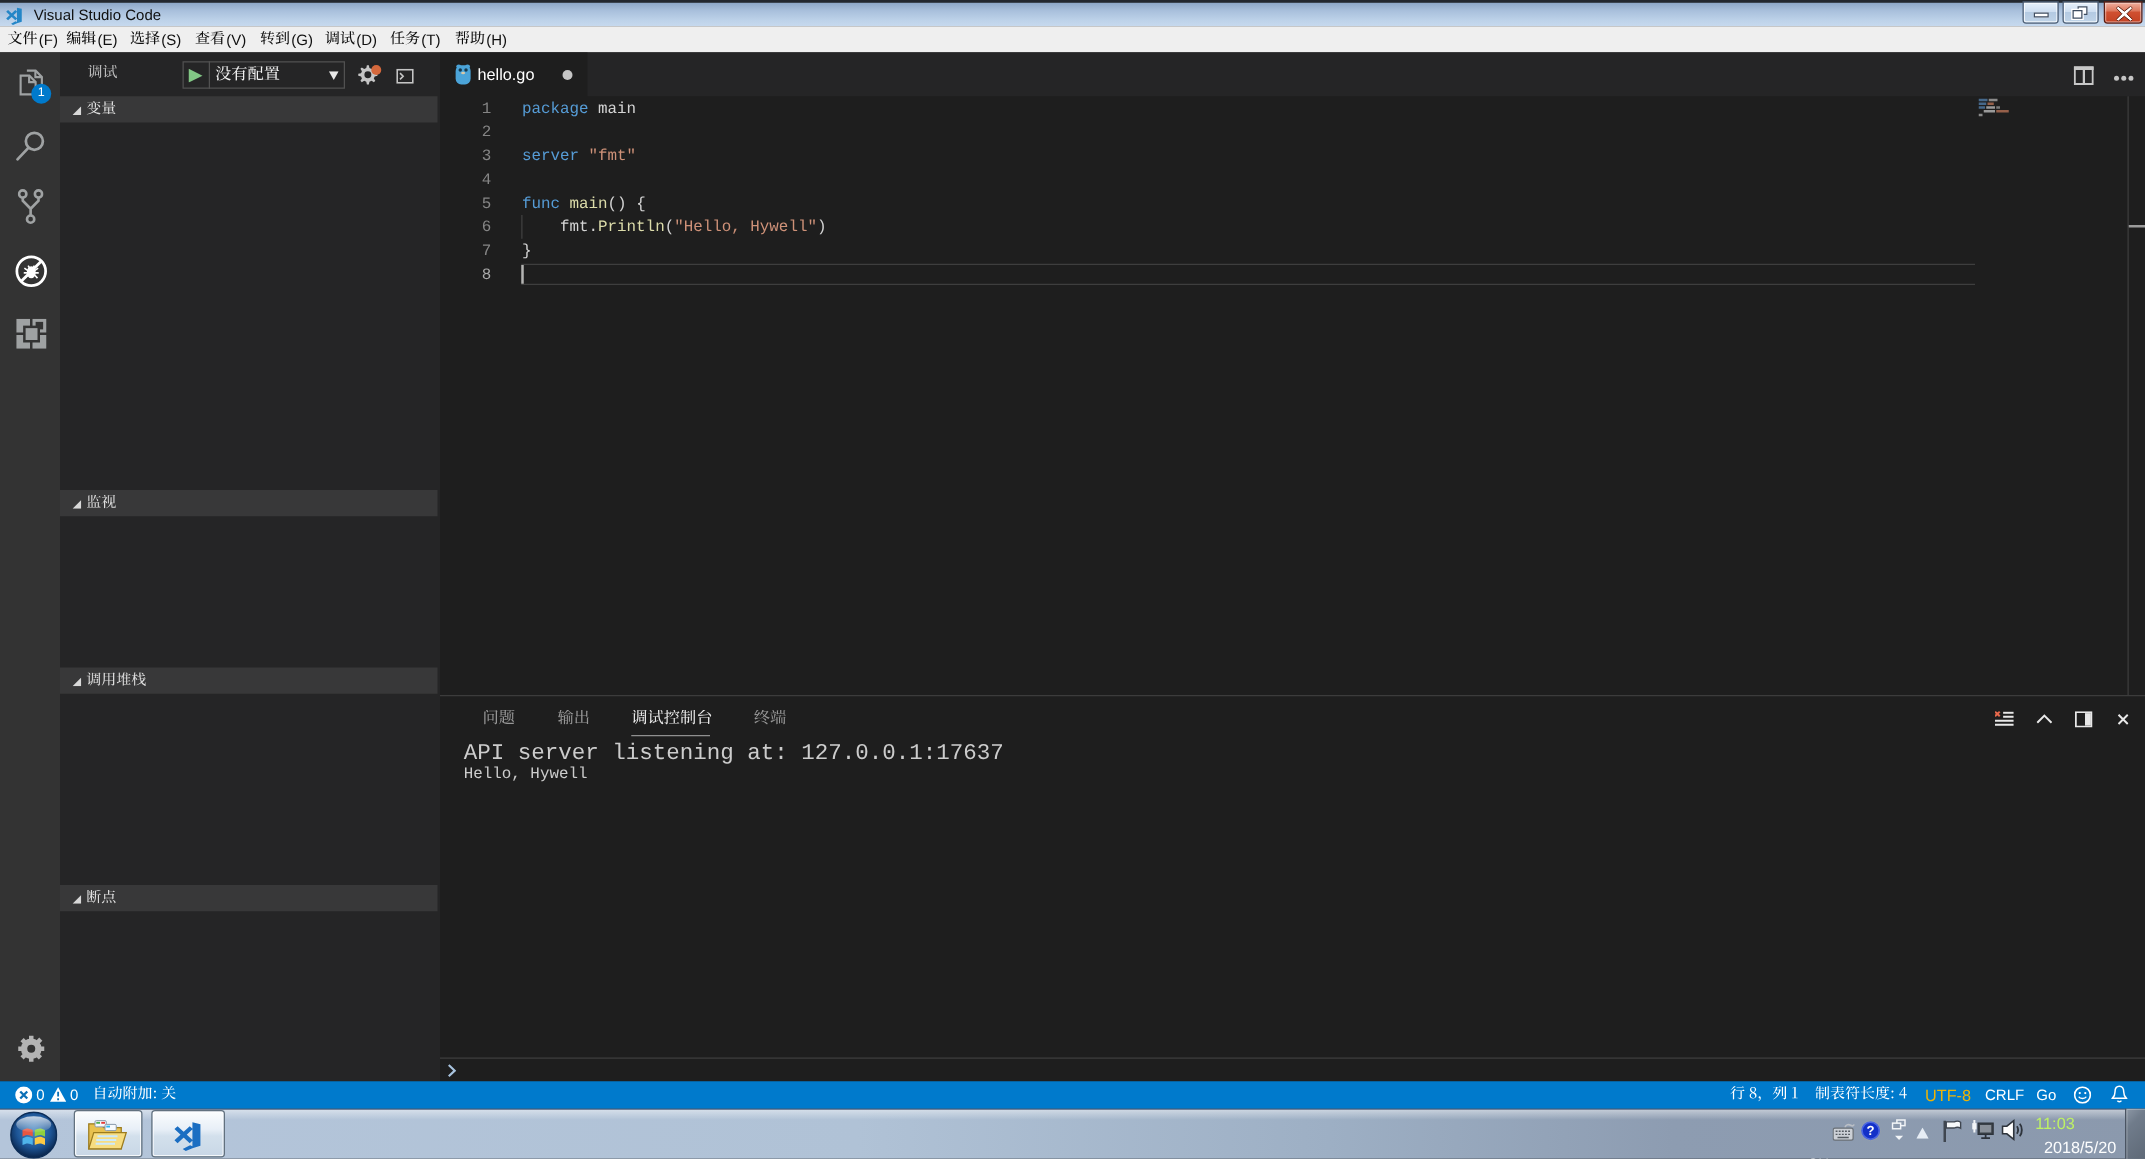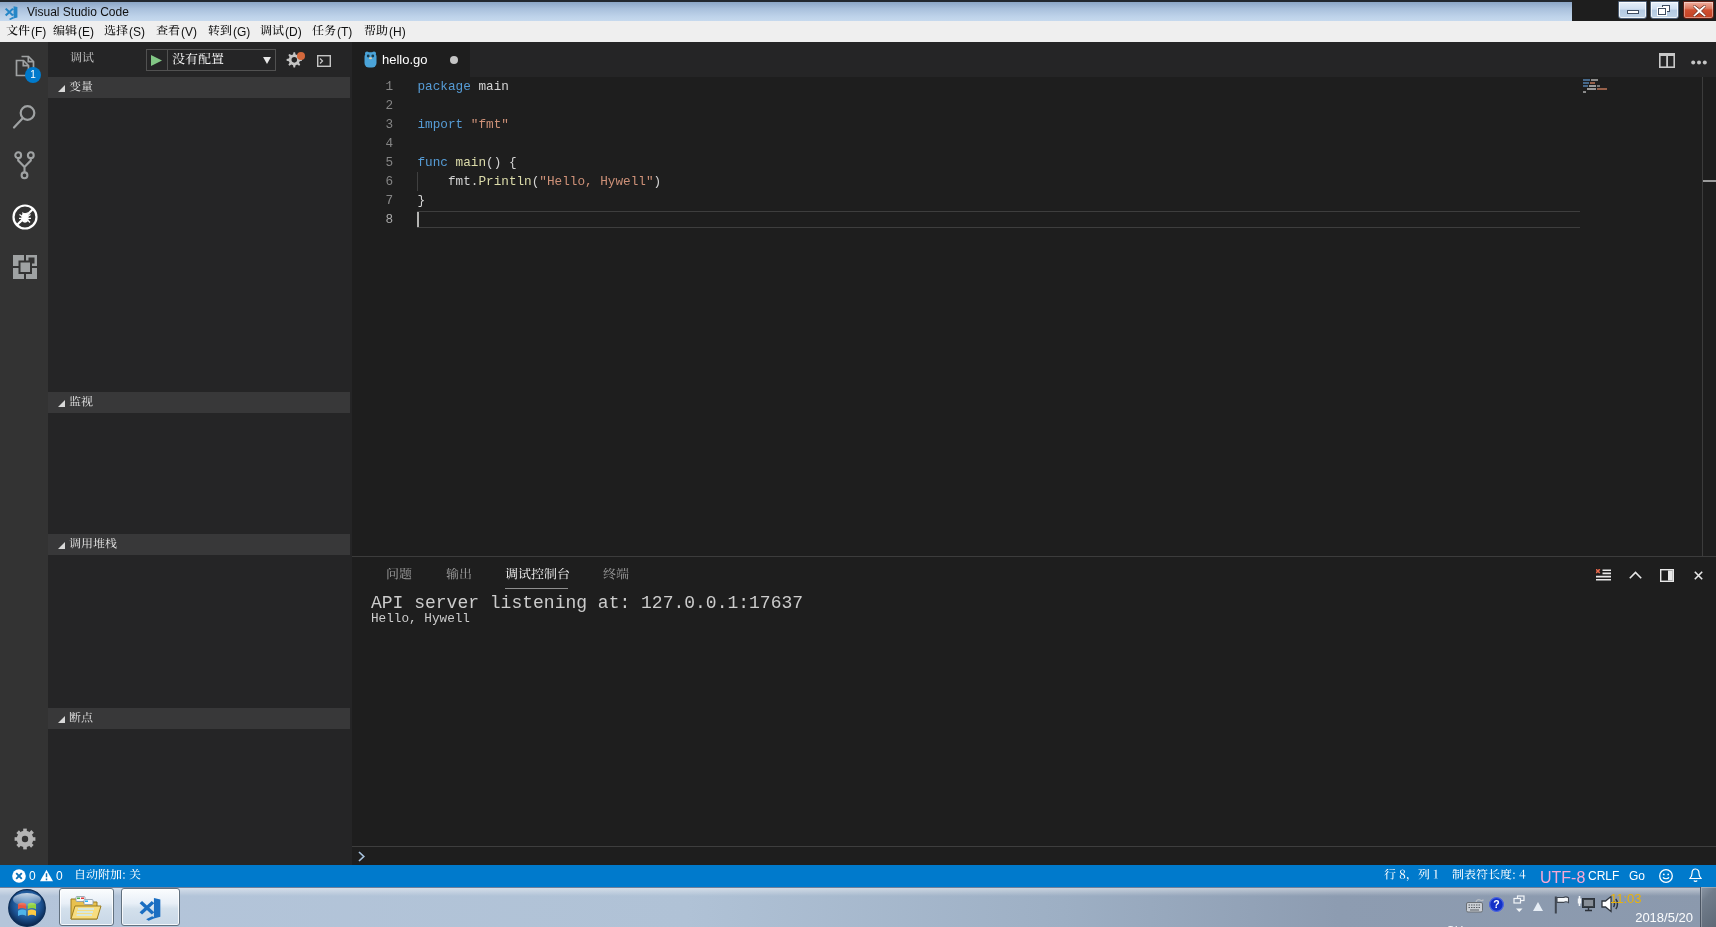--- a/index.html
+++ b/index.html
@@ -2,21 +2,21 @@
 <html><head><meta charset="utf-8">
 <style>
 *{margin:0;padding:0;box-sizing:border-box;}
 html,body{width:1716px;height:927px;overflow:hidden;background:#1e1e1e;
  font-family:"Liberation Sans",sans-serif;}
 .abs{position:absolute;}
 .mono{font-family:"Liberation Mono",monospace;}
 </style></head>
 <body>
 
-<div class="abs" style="left:0;top:0;width:1572px;height:21px;
+<div class="abs" style="left:0;top:0;width:1716px;height:21px;
 background:linear-gradient(180deg,#8ca6c6 0%,#a9c0dc 35%,#bdd2e9 75%,#c6d9ee 100%);
 border-top:2px solid #23282f;padding-left:36px;">
 <svg class="abs" style="left:4px;top:3px" width="15" height="15" viewBox="0 0 16 16">
  <path fill="#2486c7" d="M1 4.6 2.6 3.2 10.4 10.4 8.8 11.9 Z M8.8 3.2 10.4 4.6 2.6 11.9 1 10.4 Z M10.2 1.2 14.3 2.2 V13.2 L10.2 14.4 6.8 15.9 5.2 14.9 9 12.9 10.2 13.4 Z"></path>
 </svg>
 <span class="abs" style="left:27px;top:3px;font-size:12px;color:#101010;">Visual Studio Code</span>
 </div>
 
 <div class="abs" style="left:1618px;top:1px;width:29px;height:18px;border:1px solid #4e5f75;border-radius:0 0 3px 3px;background:linear-gradient(180deg,#e7f1fb 0%,#cfdff1 45%,#b4cae2 50%,#c0d4e8 100%);box-shadow:inset 0 0 0 1px rgba(255,255,255,.75);">
 <div class="abs" style="left:8px;top:8px;width:12px;height:4px;background:#fff;border:1px solid #3e4d61;"></div>
@@ -207,21 +207,21 @@
 <div class="abs" style="left:417px;top:212px;width:2px;height:15px;background:#b4b4b2;"></div>
 <div class="abs mono" style="left:352px;top:79px;width:41px;text-align:right;font-size:12.7px;color:#858585;">1</div>
 <div class="abs mono" style="left:352px;top:98px;width:41px;text-align:right;font-size:12.7px;color:#858585;">2</div>
 <div class="abs mono" style="left:352px;top:117px;width:41px;text-align:right;font-size:12.7px;color:#858585;">3</div>
 <div class="abs mono" style="left:352px;top:136px;width:41px;text-align:right;font-size:12.7px;color:#858585;">4</div>
 <div class="abs mono" style="left:352px;top:155px;width:41px;text-align:right;font-size:12.7px;color:#858585;">5</div>
 <div class="abs mono" style="left:352px;top:174px;width:41px;text-align:right;font-size:12.7px;color:#858585;">6</div>
 <div class="abs mono" style="left:352px;top:193px;width:41px;text-align:right;font-size:12.7px;color:#858585;">7</div>
 <div class="abs mono" style="left:352px;top:212px;width:41px;text-align:right;font-size:12.7px;color:#aaaaaa;">8</div>
 <div class="abs mono" style="left:417.5px;top:79px;font-size:12.7px;white-space:pre;color:#d4d4d4;"><span style="color:#569cd6">package</span> main</div>
-<div class="abs mono" style="left:417.5px;top:117px;font-size:12.7px;white-space:pre;color:#d4d4d4;"><span style="color:#569cd6">import</span> <span style="color:#ce9178">"fmt"</span></div>
+<div class="abs mono" style="left:417.5px;top:117px;font-size:12.7px;white-space:pre;color:#d4d4d4;"><span style="color:#569cd6">server</span> <span style="color:#ce9178">"fmt"</span></div>
 <div class="abs mono" style="left:417.5px;top:155px;font-size:12.7px;white-space:pre;color:#d4d4d4;"><span style="color:#569cd6">func</span> <span style="color:#dcdcaa">main</span>() {</div>
 <div class="abs mono" style="left:417.5px;top:174px;font-size:12.7px;white-space:pre;color:#d4d4d4;">    fmt.<span style="color:#dcdcaa">Println</span>(<span style="color:#ce9178">"Hello, Hywell"</span>)</div>
 <div class="abs mono" style="left:417.5px;top:193px;font-size:12.7px;white-space:pre;color:#d4d4d4;">}</div>
 <div class="abs" style="left:1583px;top:79px;width:7px;height:1.5px;background:#46688a;"></div>
 <div class="abs" style="left:1591px;top:79px;width:7px;height:1.5px;background:#8a8a8a;"></div>
 <div class="abs" style="left:1583px;top:82px;width:6px;height:1.5px;background:#46688a;"></div>
 <div class="abs" style="left:1590px;top:82px;width:5px;height:1.5px;background:#96604a;"></div>
 <div class="abs" style="left:1583px;top:85px;width:5px;height:1.5px;background:#46688a;"></div>
 <div class="abs" style="left:1589px;top:85px;width:7px;height:1.5px;background:#9a9a9a;"></div>
 <div class="abs" style="left:1597px;top:85px;width:3px;height:1.5px;background:#7a7a7a;"></div>
@@ -281,21 +281,21 @@
 
 <svg style="position:absolute;left:74px;top:869px;" width="67.0" height="13.2" viewBox="0 -9.6 67.0 13.2">
     <path fill="#ffffff" d="M2.3 -8.0V-8.5L3.4 -8.0H9.4V-7.7H3.3V0.6Q3.3 0.6 3.2 0.7Q3.1 0.8 2.9 0.9Q2.7 1.0 2.5 1.0H2.3ZM8.8 -8.0H8.7L9.2 -8.6L10.3 -7.8Q10.3 -7.7 10.1 -7.6Q10.0 -7.5 9.8 -7.5V0.6Q9.8 0.6 9.7 0.7Q9.5 0.8 9.3 0.9Q9.1 0.9 8.9 0.9H8.8ZM2.8 -5.5H9.3V-5.2H2.8ZM2.8 -2.9H9.3V-2.6H2.8ZM2.8 -0.3H9.3V0.1H2.8ZM5.4 -10.1 7.0 -9.8Q7.0 -9.7 6.9 -9.6Q6.8 -9.6 6.6 -9.5Q6.3 -9.2 5.9 -8.7Q5.6 -8.2 5.2 -7.8H4.9Q5.0 -8.1 5.1 -8.5Q5.2 -8.9 5.3 -9.3Q5.3 -9.8 5.4 -10.1Z M15.9 -5.2Q15.9 -5.1 15.7 -5.0Q15.6 -4.9 15.3 -5.0L15.6 -5.1Q15.4 -4.7 15.1 -4.2Q14.8 -3.7 14.5 -3.2Q14.1 -2.7 13.8 -2.2Q13.4 -1.8 13.1 -1.4L13.0 -1.6H13.6Q13.6 -1.1 13.4 -0.8Q13.3 -0.5 13.1 -0.4L12.5 -1.7Q12.5 -1.7 12.7 -1.8Q12.8 -1.8 12.9 -1.9Q13.1 -2.2 13.4 -2.7Q13.6 -3.1 13.8 -3.7Q14.1 -4.2 14.2 -4.7Q14.4 -5.3 14.5 -5.7ZM12.8 -1.6Q13.2 -1.7 13.9 -1.7Q14.6 -1.8 15.5 -1.9Q16.4 -2.1 17.3 -2.2L17.3 -2.0Q16.7 -1.8 15.6 -1.4Q14.5 -1.0 13.2 -0.6ZM22.0 -7.2 22.6 -7.8 23.6 -7.0Q23.5 -6.9 23.4 -6.8Q23.3 -6.8 23.1 -6.8Q23.1 -5.1 23.0 -3.9Q22.9 -2.6 22.8 -1.8Q22.7 -0.9 22.6 -0.4Q22.4 0.1 22.2 0.4Q22.0 0.7 21.6 0.8Q21.3 0.9 20.9 0.9Q20.9 0.7 20.8 0.5Q20.8 0.3 20.7 0.2Q20.6 0.1 20.3 0.0Q20.0 -0.1 19.7 -0.1L19.7 -0.3Q19.9 -0.3 20.2 -0.3Q20.5 -0.2 20.7 -0.2Q21.0 -0.2 21.1 -0.2Q21.2 -0.2 21.3 -0.3Q21.4 -0.3 21.5 -0.4Q21.7 -0.6 21.9 -1.4Q22.0 -2.2 22.1 -3.7Q22.1 -5.2 22.2 -7.2ZM20.8 -9.9Q20.7 -9.8 20.7 -9.7Q20.6 -9.6 20.3 -9.6Q20.3 -8.2 20.3 -7.0Q20.3 -5.7 20.1 -4.6Q19.9 -3.4 19.5 -2.4Q19.1 -1.4 18.3 -0.5Q17.6 0.3 16.3 1.0L16.2 0.9Q17.2 0.1 17.8 -0.8Q18.5 -1.7 18.8 -2.7Q19.1 -3.8 19.2 -4.9Q19.3 -6.1 19.4 -7.4Q19.4 -8.7 19.4 -10.1ZM22.8 -7.2V-6.9H17.5L17.4 -7.2ZM16.0 -4.2Q16.6 -3.7 17.0 -3.2Q17.3 -2.7 17.5 -2.3Q17.6 -1.9 17.6 -1.5Q17.6 -1.2 17.5 -1.0Q17.3 -0.8 17.1 -0.8Q16.9 -0.8 16.7 -1.0Q16.7 -1.5 16.6 -2.1Q16.4 -2.6 16.2 -3.1Q16.0 -3.7 15.8 -4.1ZM17.1 -6.8Q17.1 -6.8 17.2 -6.7Q17.3 -6.6 17.5 -6.5Q17.7 -6.3 17.9 -6.2Q18.1 -6.0 18.2 -5.8Q18.2 -5.7 17.9 -5.7H12.5L12.4 -6.0H16.5ZM16.5 -9.4Q16.5 -9.4 16.6 -9.3Q16.7 -9.2 16.9 -9.1Q17.0 -9.0 17.2 -8.8Q17.4 -8.6 17.6 -8.5Q17.5 -8.3 17.3 -8.3H13.1L13.0 -8.7H15.9Z M33.3 -9.9 34.6 -9.8Q34.6 -9.6 34.5 -9.6Q34.4 -9.5 34.2 -9.4V-0.4Q34.2 -0.0 34.1 0.3Q34.0 0.6 33.7 0.7Q33.4 0.9 32.8 1.0Q32.8 0.7 32.7 0.5Q32.7 0.3 32.6 0.2Q32.4 0.1 32.2 -0.0Q32.0 -0.1 31.6 -0.2V-0.4Q31.6 -0.4 31.7 -0.3Q31.9 -0.3 32.2 -0.3Q32.4 -0.3 32.7 -0.3Q32.9 -0.3 33.0 -0.3Q33.1 -0.3 33.2 -0.3Q33.3 -0.4 33.3 -0.5ZM28.9 -6.4 29.2 -6.7 30.2 -6.4Q30.1 -6.3 30.1 -6.2Q30.0 -6.2 29.8 -6.1V0.6Q29.8 0.7 29.7 0.7Q29.6 0.8 29.4 0.9Q29.3 1.0 29.1 1.0H28.9ZM30.3 -7.1H34.4L34.9 -7.8Q34.9 -7.8 35.0 -7.7Q35.2 -7.5 35.4 -7.3Q35.6 -7.1 35.8 -6.9Q35.7 -6.7 35.5 -6.7H30.4ZM30.7 -5.5Q31.3 -5.1 31.7 -4.8Q32.1 -4.4 32.2 -4.0Q32.4 -3.7 32.4 -3.4Q32.4 -3.1 32.3 -3.0Q32.2 -2.8 32.0 -2.8Q31.8 -2.8 31.6 -3.0Q31.5 -3.4 31.3 -3.8Q31.2 -4.3 31.0 -4.7Q30.7 -5.1 30.5 -5.4ZM27.1 -9.4H27.0L27.6 -10.0L28.6 -9.0Q28.6 -8.9 28.4 -8.8Q28.3 -8.8 28.1 -8.8Q27.9 -8.5 27.6 -7.9Q27.4 -7.4 27.1 -6.9Q26.8 -6.4 26.5 -6.0Q27.1 -5.6 27.4 -5.1Q27.8 -4.6 27.9 -4.2Q28.1 -3.7 28.1 -3.2Q28.1 -2.4 27.8 -1.9Q27.4 -1.5 26.5 -1.5Q26.5 -1.7 26.5 -1.9Q26.5 -2.1 26.4 -2.2Q26.3 -2.3 26.2 -2.3Q26.0 -2.4 25.9 -2.4V-2.6Q26.0 -2.6 26.3 -2.6Q26.5 -2.6 26.6 -2.6Q26.8 -2.6 26.9 -2.7Q27.0 -2.8 27.1 -2.9Q27.2 -3.1 27.2 -3.4Q27.2 -4.1 26.9 -4.7Q26.7 -5.4 26.2 -6.0Q26.3 -6.3 26.5 -6.8Q26.6 -7.2 26.7 -7.7Q26.8 -8.2 27.0 -8.6Q27.1 -9.1 27.1 -9.4ZM24.9 -9.4V-9.8L26.0 -9.4H25.8V0.7Q25.8 0.7 25.7 0.8Q25.6 0.9 25.5 0.9Q25.3 1.0 25.1 1.0H24.9ZM25.4 -9.4H27.8V-9.1H25.4ZM29.8 -10.1 31.2 -9.6Q31.2 -9.5 31.1 -9.4Q31.0 -9.4 30.8 -9.4Q30.5 -8.7 30.1 -7.9Q29.7 -7.1 29.1 -6.3Q28.5 -5.5 27.8 -4.8L27.7 -5.0Q28.2 -5.7 28.6 -6.6Q29.0 -7.5 29.3 -8.4Q29.6 -9.3 29.8 -10.1Z M43.4 -0.9H46.4V-0.5H43.4ZM45.9 -8.1H45.8L46.3 -8.6L47.5 -7.8Q47.4 -7.7 47.3 -7.6Q47.1 -7.5 46.9 -7.5V0.2Q46.9 0.2 46.8 0.3Q46.7 0.4 46.5 0.5Q46.3 0.5 46.1 0.5H45.9ZM36.6 -7.5H41.4V-7.1H36.7ZM38.5 -10.0 39.9 -9.9Q39.9 -9.8 39.8 -9.7Q39.7 -9.6 39.5 -9.6Q39.4 -8.5 39.4 -7.4Q39.4 -6.3 39.2 -5.2Q39.1 -4.1 38.8 -3.0Q38.5 -1.9 37.9 -0.9Q37.4 0.1 36.5 1.0L36.3 0.8Q37.1 -0.4 37.6 -1.7Q38.0 -3.1 38.2 -4.5Q38.4 -5.9 38.4 -7.3Q38.5 -8.7 38.5 -10.0ZM41.0 -7.5H40.8L41.4 -8.1L42.4 -7.2Q42.3 -7.0 41.9 -7.0Q41.9 -5.4 41.8 -4.1Q41.7 -2.9 41.6 -2.0Q41.5 -1.1 41.4 -0.6Q41.2 -0.0 41.0 0.2Q40.7 0.5 40.4 0.6Q40.0 0.8 39.6 0.8Q39.6 0.5 39.6 0.3Q39.5 0.2 39.4 0.1Q39.3 -0.1 39.0 -0.2Q38.7 -0.3 38.3 -0.3L38.3 -0.5Q38.6 -0.5 38.9 -0.5Q39.2 -0.4 39.4 -0.4Q39.7 -0.4 39.8 -0.4Q40.0 -0.4 40.1 -0.4Q40.2 -0.5 40.3 -0.6Q40.5 -0.8 40.6 -1.6Q40.8 -2.5 40.8 -4.0Q40.9 -5.5 41.0 -7.5ZM43.0 -8.1V-8.5L44.0 -8.1H46.5V-7.7H44.0V0.3Q44.0 0.4 43.8 0.5Q43.7 0.6 43.6 0.6Q43.4 0.7 43.2 0.7H43.0Z M50.0 0.2Q49.6 0.2 49.4 -0.1Q49.2 -0.3 49.2 -0.6Q49.2 -1.0 49.4 -1.2Q49.6 -1.4 50.0 -1.4Q50.3 -1.4 50.5 -1.2Q50.8 -1.0 50.8 -0.6Q50.8 -0.3 50.5 -0.1Q50.3 0.2 50.0 0.2ZM50.0 -4.5Q49.6 -4.5 49.4 -4.8Q49.2 -5.0 49.2 -5.3Q49.2 -5.7 49.4 -5.9Q49.6 -6.2 50.0 -6.2Q50.3 -6.2 50.5 -5.9Q50.8 -5.7 50.8 -5.3Q50.8 -5.0 50.5 -4.8Q50.3 -4.5 50.0 -4.5Z M64.5 -9.6Q64.4 -9.5 64.3 -9.5Q64.2 -9.4 64.0 -9.4Q63.7 -9.1 63.4 -8.7Q63.0 -8.2 62.6 -7.8Q62.2 -7.4 61.8 -7.1H61.6Q61.9 -7.5 62.1 -8.0Q62.4 -8.6 62.6 -9.1Q62.8 -9.6 63.0 -10.1ZM61.4 -4.2Q61.8 -3.1 62.6 -2.3Q63.3 -1.5 64.3 -0.9Q65.4 -0.4 66.6 -0.1L66.6 -0.0Q66.3 0.1 66.0 0.3Q65.8 0.6 65.7 0.9Q64.5 0.5 63.6 -0.2Q62.8 -0.8 62.2 -1.8Q61.6 -2.8 61.2 -4.1ZM61.4 -5.2Q61.4 -4.5 61.3 -3.8Q61.1 -3.1 60.8 -2.4Q60.4 -1.8 59.8 -1.1Q59.1 -0.5 58.1 0.0Q57.0 0.5 55.4 1.0L55.4 0.8Q57.0 0.1 57.9 -0.5Q58.9 -1.2 59.4 -2.0Q60.0 -2.7 60.2 -3.5Q60.4 -4.3 60.4 -5.2V-7.2H61.4ZM64.5 -8.1Q64.5 -8.1 64.6 -8.0Q64.8 -7.9 64.9 -7.7Q65.1 -7.6 65.3 -7.4Q65.6 -7.3 65.7 -7.1Q65.7 -6.9 65.4 -6.9H56.4L56.3 -7.3H63.9ZM65.2 -5.1Q65.2 -5.1 65.3 -5.0Q65.5 -4.9 65.7 -4.7Q65.8 -4.6 66.1 -4.4Q66.3 -4.2 66.5 -4.1Q66.4 -3.9 66.1 -3.9H55.7L55.6 -4.2H64.5ZM57.9 -10.0Q58.7 -9.8 59.2 -9.5Q59.6 -9.2 59.9 -8.8Q60.1 -8.5 60.1 -8.2Q60.2 -7.9 60.1 -7.7Q59.9 -7.6 59.7 -7.5Q59.5 -7.5 59.2 -7.7Q59.2 -8.0 58.9 -8.5Q58.7 -8.9 58.4 -9.3Q58.0 -9.7 57.8 -9.9Z"></path>
   </svg>
 <svg style="position:absolute;left:1384px;top:869px;" width="54.6" height="13.2" viewBox="0 -9.6 54.6 13.2">
     <path fill="#ffffff" d="M3.5 -7.6 4.8 -6.9Q4.7 -6.8 4.6 -6.7Q4.5 -6.7 4.3 -6.7Q3.9 -6.2 3.3 -5.5Q2.7 -4.9 2.0 -4.3Q1.2 -3.6 0.4 -3.1L0.3 -3.3Q0.8 -3.7 1.3 -4.3Q1.7 -4.8 2.1 -5.4Q2.6 -6.0 2.9 -6.6Q3.2 -7.1 3.5 -7.6ZM3.4 -10.1 4.6 -9.3Q4.6 -9.3 4.5 -9.2Q4.4 -9.2 4.1 -9.2Q3.8 -8.8 3.2 -8.3Q2.7 -7.8 2.0 -7.4Q1.4 -6.9 0.7 -6.6L0.6 -6.7Q1.1 -7.2 1.6 -7.8Q2.2 -8.4 2.6 -9.0Q3.1 -9.6 3.4 -10.1ZM2.3 -5.1 2.8 -5.7 3.7 -5.3Q3.6 -5.2 3.3 -5.1V0.7Q3.3 0.7 3.2 0.8Q3.1 0.9 2.9 0.9Q2.7 1.0 2.5 1.0H2.3ZM5.2 -9.0H9.4L10.0 -9.7Q10.0 -9.7 10.1 -9.6Q10.3 -9.6 10.4 -9.4Q10.6 -9.3 10.8 -9.1Q11.0 -8.9 11.1 -8.8Q11.1 -8.6 10.8 -8.6H5.3ZM4.5 -6.2H9.9L10.5 -7.0Q10.5 -7.0 10.6 -6.9Q10.7 -6.8 10.9 -6.7Q11.1 -6.5 11.3 -6.4Q11.5 -6.2 11.6 -6.0Q11.6 -5.8 11.3 -5.8H4.6ZM8.4 -6.1H9.4V-0.5Q9.4 -0.1 9.3 0.2Q9.2 0.5 8.8 0.7Q8.5 0.9 7.8 0.9Q7.8 0.7 7.7 0.5Q7.6 0.3 7.4 0.2Q7.2 0.1 6.9 -0.0Q6.6 -0.1 6.0 -0.2V-0.3Q6.0 -0.3 6.2 -0.3Q6.4 -0.3 6.7 -0.3Q6.9 -0.3 7.2 -0.3Q7.5 -0.3 7.8 -0.2Q8.0 -0.2 8.1 -0.2Q8.3 -0.2 8.4 -0.3Q8.4 -0.3 8.4 -0.5Z M18.4 0.2Q17.1 0.2 16.4 -0.4Q15.7 -1.0 15.7 -1.9Q15.7 -2.7 16.3 -3.3Q16.9 -3.9 17.9 -4.3V-4.4L18.2 -4.2Q17.4 -3.8 17.1 -3.3Q16.7 -2.7 16.7 -2.0Q16.7 -1.2 17.2 -0.7Q17.7 -0.2 18.5 -0.2Q19.3 -0.2 19.7 -0.6Q20.1 -1.1 20.1 -1.8Q20.1 -2.3 19.9 -2.6Q19.7 -3.0 19.3 -3.4Q18.8 -3.8 18.0 -4.1Q16.9 -4.6 16.5 -5.3Q16.0 -5.9 16.0 -6.8Q16.0 -7.4 16.3 -7.9Q16.7 -8.4 17.2 -8.7Q17.8 -9.0 18.5 -9.0Q19.3 -9.0 19.8 -8.7Q20.3 -8.4 20.6 -8.0Q20.9 -7.5 20.9 -6.9Q20.9 -6.3 20.4 -5.7Q20.0 -5.1 18.9 -4.6V-4.6L18.6 -4.7Q19.3 -5.2 19.6 -5.7Q19.9 -6.3 19.9 -7.0Q19.9 -7.6 19.5 -8.1Q19.2 -8.6 18.5 -8.6Q18.1 -8.6 17.8 -8.4Q17.4 -8.2 17.2 -7.9Q17.0 -7.5 17.0 -7.1Q17.0 -6.7 17.2 -6.3Q17.3 -5.9 17.7 -5.5Q18.1 -5.2 18.9 -4.9Q20.1 -4.3 20.7 -3.7Q21.2 -3.0 21.2 -2.2Q21.2 -1.5 20.9 -0.9Q20.5 -0.4 19.9 -0.1Q19.3 0.2 18.4 0.2Z M24.0 0.3Q23.9 0.7 23.7 1.2Q23.4 1.7 22.7 2.1L22.9 2.4Q23.6 2.1 23.9 1.6Q24.3 1.2 24.5 0.6Q24.6 0.1 24.6 -0.4Q24.6 -0.9 24.4 -1.2Q24.1 -1.5 23.7 -1.5Q23.3 -1.5 23.1 -1.3Q22.9 -1.0 22.9 -0.7Q22.9 -0.4 23.0 -0.2Q23.2 0.0 23.5 0.1Q23.7 0.2 24.0 0.3Z M34.4 -9.0H39.3L39.9 -9.9Q39.9 -9.9 40.1 -9.8Q40.2 -9.7 40.4 -9.5Q40.5 -9.4 40.7 -9.2Q40.9 -9.0 41.1 -8.9Q41.1 -8.7 40.8 -8.7H34.5ZM36.8 -6.7H39.7V-6.4H36.6ZM36.9 -9.0H38.1Q37.8 -7.9 37.3 -6.8Q36.8 -5.7 36.0 -4.7Q35.3 -3.7 34.4 -3.0L34.2 -3.1Q34.9 -3.9 35.4 -4.9Q36.0 -5.9 36.3 -7.0Q36.7 -8.0 36.9 -9.0ZM36.0 -5.2Q36.8 -5.0 37.2 -4.7Q37.6 -4.5 37.8 -4.2Q38.0 -3.9 38.0 -3.7Q38.1 -3.4 37.9 -3.3Q37.8 -3.1 37.6 -3.1Q37.4 -3.1 37.2 -3.2Q37.1 -3.5 36.9 -3.9Q36.7 -4.2 36.5 -4.5Q36.2 -4.9 35.9 -5.1ZM41.5 -9.1 42.7 -8.9Q42.7 -8.8 42.6 -8.8Q42.6 -8.7 42.4 -8.6V-1.9Q42.4 -1.9 42.3 -1.8Q42.1 -1.7 42.0 -1.7Q41.8 -1.6 41.6 -1.6H41.5ZM43.8 -9.8 45.2 -9.7Q45.2 -9.6 45.1 -9.5Q45.0 -9.4 44.8 -9.4V-0.3Q44.8 0.0 44.7 0.3Q44.6 0.6 44.3 0.7Q44.0 0.9 43.3 1.0Q43.3 0.7 43.2 0.6Q43.2 0.4 43.0 0.3Q42.9 0.2 42.6 0.1Q42.4 -0.0 41.9 -0.1V-0.3Q41.9 -0.3 42.1 -0.2Q42.3 -0.2 42.6 -0.2Q42.9 -0.2 43.2 -0.2Q43.5 -0.2 43.6 -0.2Q43.7 -0.2 43.8 -0.2Q43.8 -0.3 43.8 -0.4ZM39.5 -6.7H39.3L39.9 -7.3L40.9 -6.4Q40.8 -6.3 40.7 -6.3Q40.6 -6.2 40.4 -6.2Q40.1 -5.1 39.7 -4.0Q39.2 -2.9 38.5 -2.0Q37.8 -1.1 36.9 -0.3Q35.9 0.5 34.6 1.0L34.5 0.8Q35.9 0.0 36.9 -1.1Q37.9 -2.3 38.5 -3.7Q39.2 -5.2 39.5 -6.7Z M49.8 0.0V-0.3L51.5 -0.5H52.5L54.1 -0.3V0.0ZM51.4 0.0Q51.4 -1.4 51.4 -2.8V-8.1L49.7 -7.9V-8.2L52.4 -8.9L52.6 -8.8L52.6 -6.9V-2.8Q52.6 -2.1 52.6 -1.4Q52.6 -0.7 52.6 0.0Z"></path>
   </svg>
 <svg style="position:absolute;left:1452px;top:869px;" width="73.8" height="13.2" viewBox="0 -9.6 73.8 13.2">
     <path fill="#ffffff" d="M3.4 -10.0 4.7 -9.9Q4.7 -9.8 4.6 -9.7Q4.5 -9.6 4.3 -9.6V0.6Q4.3 0.7 4.2 0.8Q4.1 0.8 3.9 0.9Q3.8 1.0 3.6 1.0H3.4ZM0.4 -6.1H5.9L6.4 -6.8Q6.4 -6.8 6.6 -6.7Q6.8 -6.5 7.1 -6.3Q7.3 -6.1 7.5 -5.9Q7.5 -5.7 7.2 -5.7H0.5ZM1.7 -9.7 3.0 -9.3Q3.0 -9.2 2.9 -9.1Q2.8 -9.1 2.6 -9.1Q2.2 -8.3 1.8 -7.6Q1.3 -6.9 0.8 -6.4L0.6 -6.5Q0.8 -6.9 1.0 -7.4Q1.2 -7.9 1.4 -8.5Q1.6 -9.1 1.7 -9.7ZM1.5 -8.0H5.5L6.1 -8.8Q6.1 -8.8 6.3 -8.6Q6.5 -8.5 6.7 -8.3Q7.0 -8.1 7.2 -7.9Q7.1 -7.7 6.8 -7.7H1.5ZM5.8 -4.3H5.7L6.1 -4.8L7.2 -4.0Q7.2 -4.0 7.0 -3.9Q6.9 -3.8 6.7 -3.8V-1.1Q6.7 -0.8 6.6 -0.5Q6.6 -0.3 6.3 -0.1Q6.1 0.0 5.6 0.1Q5.6 -0.1 5.6 -0.3Q5.5 -0.5 5.5 -0.6Q5.4 -0.7 5.2 -0.8Q5.1 -0.8 4.9 -0.9V-1.1Q4.9 -1.1 5.0 -1.0Q5.2 -1.0 5.4 -1.0Q5.5 -1.0 5.6 -1.0Q5.8 -1.0 5.8 -1.2ZM1.0 -4.3V-4.7L2.0 -4.3H6.3V-4.0H1.9V-0.1Q1.9 -0.1 1.8 -0.0Q1.7 0.0 1.5 0.1Q1.4 0.1 1.2 0.1H1.0ZM7.9 -9.1 9.2 -9.0Q9.2 -8.8 9.1 -8.8Q9.0 -8.7 8.8 -8.6V-1.8Q8.8 -1.8 8.7 -1.7Q8.6 -1.6 8.4 -1.6Q8.3 -1.5 8.1 -1.5H7.9ZM10.1 -9.9 11.4 -9.7Q11.4 -9.6 11.3 -9.5Q11.2 -9.4 11.0 -9.4V-0.3Q11.0 0.1 10.9 0.3Q10.8 0.6 10.5 0.8Q10.3 0.9 9.7 1.0Q9.6 0.8 9.6 0.6Q9.5 0.4 9.4 0.3Q9.3 0.2 9.1 0.1Q8.8 0.0 8.4 -0.0V-0.2Q8.4 -0.2 8.6 -0.2Q8.8 -0.2 9.0 -0.2Q9.3 -0.2 9.5 -0.1Q9.7 -0.1 9.8 -0.1Q10.0 -0.1 10.0 -0.2Q10.1 -0.2 10.1 -0.4Z M16.5 -3.7V-2.7H15.5V-3.2ZM15.4 0.0Q15.7 -0.1 16.3 -0.3Q16.9 -0.4 17.7 -0.7Q18.5 -0.9 19.3 -1.2L19.4 -1.0Q18.8 -0.7 17.9 -0.2Q16.9 0.4 15.7 1.0ZM16.3 -3.0 16.5 -2.8V-0.0L15.6 0.3L15.9 -0.0Q16.0 0.2 16.0 0.5Q16.0 0.7 15.9 0.9Q15.8 1.0 15.7 1.1L15.0 0.1Q15.3 -0.1 15.4 -0.2Q15.5 -0.3 15.5 -0.5V-3.0ZM18.5 -5.2Q18.9 -3.8 19.6 -2.8Q20.4 -1.9 21.4 -1.3Q22.5 -0.8 23.6 -0.5L23.6 -0.3Q23.3 -0.2 23.0 0.1Q22.8 0.3 22.8 0.7Q21.1 0.0 19.9 -1.4Q18.8 -2.8 18.3 -5.0ZM23.2 -3.8Q23.1 -3.7 23.0 -3.7Q22.9 -3.6 22.7 -3.7Q22.4 -3.5 21.9 -3.2Q21.4 -2.9 20.9 -2.6Q20.4 -2.4 19.9 -2.2L19.7 -2.3Q20.1 -2.6 20.5 -3.0Q21.0 -3.4 21.3 -3.9Q21.7 -4.3 21.9 -4.6ZM18.3 -5.0Q17.7 -4.2 16.8 -3.5Q15.9 -2.8 14.8 -2.3Q13.7 -1.8 12.5 -1.4L12.4 -1.6Q13.4 -2.0 14.2 -2.6Q15.1 -3.2 15.8 -3.8Q16.5 -4.5 17.0 -5.2H18.3ZM21.4 -7.8Q21.4 -7.8 21.5 -7.7Q21.6 -7.6 21.8 -7.4Q22.0 -7.3 22.1 -7.2Q22.3 -7.0 22.5 -6.8Q22.4 -6.7 22.1 -6.7H13.9L13.8 -7.0H20.8ZM22.3 -6.1Q22.3 -6.1 22.4 -6.0Q22.5 -5.9 22.7 -5.7Q22.9 -5.6 23.1 -5.4Q23.3 -5.3 23.4 -5.1Q23.4 -4.9 23.1 -4.9H12.7L12.6 -5.3H21.7ZM21.9 -9.5Q21.9 -9.5 22.0 -9.4Q22.1 -9.3 22.3 -9.1Q22.5 -9.0 22.7 -8.8Q22.9 -8.7 23.0 -8.5Q23.0 -8.3 22.7 -8.3H13.4L13.3 -8.7H21.3ZM18.9 -10.0Q18.9 -9.9 18.8 -9.8Q18.7 -9.7 18.5 -9.7V-5.0H17.5V-10.1Z M26.3 -4.2 26.7 -4.8 27.6 -4.4Q27.6 -4.4 27.5 -4.3Q27.4 -4.2 27.2 -4.2V0.7Q27.2 0.7 27.1 0.8Q27.0 0.9 26.8 0.9Q26.6 1.0 26.5 1.0H26.3ZM27.1 -6.8 28.4 -6.2Q28.4 -6.1 28.3 -6.1Q28.1 -6.0 27.9 -6.1Q27.3 -4.8 26.4 -3.9Q25.5 -2.9 24.5 -2.3L24.4 -2.4Q24.9 -2.9 25.4 -3.6Q25.9 -4.3 26.3 -5.1Q26.8 -5.9 27.1 -6.8ZM29.1 -3.8Q29.8 -3.6 30.2 -3.3Q30.6 -2.9 30.8 -2.6Q31.0 -2.3 31.0 -2.0Q31.0 -1.7 30.9 -1.6Q30.7 -1.4 30.5 -1.4Q30.3 -1.3 30.1 -1.5Q30.1 -1.9 29.9 -2.3Q29.7 -2.7 29.5 -3.1Q29.2 -3.5 29.0 -3.8ZM28.1 -4.9H34.0L34.6 -5.6Q34.6 -5.6 34.8 -5.5Q35.0 -5.3 35.2 -5.1Q35.4 -4.9 35.6 -4.7Q35.6 -4.5 35.3 -4.5H28.1ZM32.5 -6.5 33.9 -6.4Q33.8 -6.3 33.7 -6.2Q33.6 -6.1 33.4 -6.1V-0.3Q33.4 0.0 33.3 0.3Q33.2 0.6 32.9 0.7Q32.6 0.9 31.9 1.0Q31.9 0.7 31.8 0.6Q31.8 0.4 31.6 0.3Q31.5 0.2 31.2 0.1Q30.9 -0.0 30.5 -0.1V-0.3Q30.5 -0.3 30.7 -0.3Q30.9 -0.2 31.2 -0.2Q31.5 -0.2 31.8 -0.2Q32.1 -0.2 32.2 -0.2Q32.4 -0.2 32.4 -0.2Q32.5 -0.3 32.5 -0.4ZM26.2 -10.1 27.6 -9.6Q27.5 -9.5 27.4 -9.5Q27.3 -9.4 27.1 -9.4Q26.6 -8.4 26.0 -7.6Q25.3 -6.7 24.5 -6.2L24.4 -6.3Q24.9 -7.0 25.4 -8.0Q25.9 -9.0 26.2 -10.1ZM27.0 -8.4Q27.5 -8.3 27.9 -8.0Q28.2 -7.8 28.3 -7.5Q28.4 -7.3 28.4 -7.1Q28.4 -6.9 28.2 -6.7Q28.1 -6.6 27.9 -6.6Q27.7 -6.6 27.5 -6.8Q27.5 -7.2 27.3 -7.6Q27.1 -8.1 26.9 -8.4ZM30.9 -10.1 32.2 -9.6Q32.2 -9.5 32.1 -9.5Q32.0 -9.4 31.8 -9.4Q31.3 -8.5 30.7 -7.8Q30.1 -7.0 29.4 -6.5L29.2 -6.7Q29.7 -7.3 30.2 -8.2Q30.6 -9.1 30.9 -10.1ZM31.7 -8.5Q32.3 -8.3 32.7 -8.1Q33.1 -7.9 33.2 -7.6Q33.4 -7.4 33.4 -7.1Q33.4 -6.9 33.2 -6.8Q33.1 -6.6 32.9 -6.6Q32.7 -6.6 32.5 -6.7Q32.5 -7.2 32.2 -7.6Q31.9 -8.1 31.6 -8.4ZM26.2 -8.6H28.6L29.1 -9.3Q29.1 -9.3 29.3 -9.1Q29.5 -9.0 29.7 -8.8Q29.9 -8.6 30.1 -8.4Q30.1 -8.2 29.8 -8.2H26.2ZM30.5 -8.6H33.9L34.5 -9.3Q34.5 -9.3 34.6 -9.2Q34.8 -9.0 35.1 -8.8Q35.3 -8.6 35.5 -8.4Q35.5 -8.2 35.2 -8.2H30.5Z M41.8 -5.1Q42.2 -4.2 42.7 -3.4Q43.3 -2.6 44.1 -2.0Q44.8 -1.4 45.7 -1.0Q46.6 -0.6 47.6 -0.3L47.5 -0.1Q47.2 -0.1 47.0 0.1Q46.7 0.3 46.6 0.7Q45.4 0.1 44.4 -0.6Q43.4 -1.4 42.7 -2.5Q42.0 -3.6 41.6 -5.0ZM45.9 -8.8Q45.8 -8.7 45.7 -8.7Q45.6 -8.6 45.4 -8.7Q44.9 -8.3 44.3 -7.9Q43.6 -7.5 42.8 -7.1Q42.0 -6.6 41.1 -6.3Q40.3 -5.9 39.4 -5.6L39.3 -5.8Q40.1 -6.2 40.9 -6.6Q41.6 -7.1 42.4 -7.6Q43.1 -8.2 43.7 -8.7Q44.3 -9.2 44.8 -9.6ZM46.3 -6.0Q46.3 -6.0 46.4 -5.9Q46.5 -5.8 46.7 -5.7Q46.9 -5.5 47.1 -5.3Q47.3 -5.2 47.4 -5.0Q47.4 -4.8 47.1 -4.8H36.7L36.6 -5.2H45.6ZM40.4 -9.8Q40.4 -9.7 40.3 -9.7Q40.2 -9.6 39.9 -9.6V-8.6Q39.9 -8.6 39.8 -8.6Q39.7 -8.6 39.5 -8.6Q39.3 -8.6 38.9 -8.6V-9.3V-10.0ZM38.7 -0.1Q39.0 -0.2 39.7 -0.4Q40.3 -0.6 41.2 -0.8Q42.0 -1.1 42.9 -1.4L42.9 -1.2Q42.4 -0.9 41.4 -0.3Q40.4 0.2 39.2 0.9ZM39.7 -9.1 39.9 -8.9V-0.3L39.0 0.1L39.5 -0.3Q39.6 0.0 39.6 0.3Q39.5 0.6 39.4 0.8Q39.3 0.9 39.2 1.0L38.4 -0.2Q38.7 -0.4 38.8 -0.5Q38.9 -0.6 38.9 -0.8V-9.1Z M53.3 -10.2Q54.0 -10.2 54.4 -10.0Q54.8 -9.8 55.0 -9.6Q55.2 -9.3 55.2 -9.1Q55.2 -8.9 55.1 -8.7Q55.0 -8.6 54.8 -8.5Q54.5 -8.5 54.3 -8.7Q54.2 -9.0 53.9 -9.4Q53.5 -9.9 53.2 -10.1ZM49.6 -8.6V-9.0L50.8 -8.5H50.6V-5.5Q50.6 -4.7 50.5 -3.9Q50.5 -3.0 50.3 -2.1Q50.1 -1.3 49.7 -0.5Q49.3 0.3 48.6 1.0L48.4 0.9Q49.0 -0.0 49.2 -1.1Q49.5 -2.2 49.6 -3.3Q49.6 -4.4 49.6 -5.5V-8.5ZM58.4 -9.3Q58.4 -9.3 58.5 -9.2Q58.6 -9.1 58.8 -9.0Q59.0 -8.8 59.2 -8.7Q59.4 -8.5 59.5 -8.3Q59.5 -8.2 59.2 -8.2H50.0V-8.5H57.7ZM56.9 -3.3V-2.9H51.5L51.4 -3.3ZM56.4 -3.3 57.1 -3.8 58.0 -2.9Q57.9 -2.9 57.8 -2.8Q57.7 -2.8 57.5 -2.8Q56.4 -1.2 54.4 -0.3Q52.5 0.6 49.8 1.0L49.7 0.8Q51.3 0.4 52.7 -0.1Q54.0 -0.7 55.0 -1.5Q56.0 -2.2 56.6 -3.3ZM52.5 -3.3Q52.9 -2.5 53.6 -1.9Q54.3 -1.3 55.3 -1.0Q56.2 -0.6 57.3 -0.4Q58.4 -0.2 59.6 -0.1L59.6 0.1Q59.3 0.1 59.1 0.4Q58.9 0.6 58.8 1.0Q57.2 0.7 56.0 0.2Q54.7 -0.2 53.8 -1.1Q52.9 -1.9 52.3 -3.2ZM58.2 -7.3Q58.2 -7.3 58.4 -7.1Q58.6 -7.0 58.8 -6.8Q59.0 -6.5 59.2 -6.3Q59.2 -6.2 58.9 -6.2H50.9L50.8 -6.5H57.6ZM56.3 -4.7V-4.3H53.0V-4.7ZM57.2 -7.7Q57.2 -7.6 57.1 -7.5Q57.0 -7.4 56.8 -7.4V-4.1Q56.8 -4.1 56.7 -4.0Q56.6 -3.9 56.4 -3.9Q56.2 -3.8 56.0 -3.8H55.9V-7.8ZM53.9 -7.7Q53.9 -7.6 53.8 -7.5Q53.7 -7.4 53.5 -7.4V-3.9Q53.5 -3.9 53.4 -3.8Q53.2 -3.8 53.1 -3.7Q52.9 -3.7 52.7 -3.7H52.5V-7.8Z M62.0 0.2Q61.6 0.2 61.4 -0.1Q61.2 -0.3 61.2 -0.6Q61.2 -1.0 61.4 -1.2Q61.6 -1.4 62.0 -1.4Q62.3 -1.4 62.5 -1.2Q62.8 -1.0 62.8 -0.6Q62.8 -0.3 62.5 -0.1Q62.3 0.2 62.0 0.2ZM62.0 -4.5Q61.6 -4.5 61.4 -4.8Q61.2 -5.0 61.2 -5.3Q61.2 -5.7 61.4 -5.9Q61.6 -6.2 62.0 -6.2Q62.3 -6.2 62.5 -5.9Q62.8 -5.7 62.8 -5.3Q62.8 -5.0 62.5 -4.8Q62.3 -4.5 62.0 -4.5Z M71.1 0.2V-2.5V-2.7V-8.1H70.9L71.3 -8.3L69.6 -5.6L67.8 -2.8L67.9 -3.2V-3.1H73.5V-2.3H67.4V-2.9L71.3 -8.9H72.1V0.2Z"></path>
   </svg>
-<span class="abs" style="left:1540px;top:869px;font-size:16px;color:#f9a8d4;">UTF-8</span>
+<span class="abs" style="left:1540px;top:869px;font-size:13px;color:#eab308;">UTF-8</span>
 <span class="abs" style="left:1588px;top:869px;font-size:12px;color:#fff;">CRLF</span>
 <span class="abs" style="left:1629px;top:869px;font-size:12px;color:#fff;text-align:right;">Go</span>
 <svg class="abs" style="left:1659px;top:869px" width="14" height="14" viewBox="0 0 14 14">
 <circle cx="7" cy="7" r="6.3" fill="none" stroke="#fff" stroke-width="1.3"></circle>
 <circle cx="4.8" cy="5.4" r=".9" fill="#fff"></circle>
     <circle cx="9.2" cy="5.4" r=".9" fill="#fff"></circle>
 <path d="M4 8.4 C5 10.2 9 10.2 10 8.4" fill="none" stroke="#fff" stroke-width="1.2"></path>
 </svg>
 <svg class="abs" style="left:1689px;top:868px" width="13" height="15" viewBox="0 0 13 15">
 <path d="M6.5 1 C4 1 3 3 3 5.5 C3 8.5 2 9.5 1 10.5 H12 C11 9.5 10 8.5 10 5.5 C10 3 9 1 6.5 1 Z" fill="none" stroke="#fff" stroke-width="1.2"></path>
@@ -371,14 +371,14 @@
 <rect x="5.5" y="3.5" width="12" height="9" fill="#3a4148" stroke="#2c323a" stroke-width="1"></rect>
 <rect x="7" y="5" width="9" height="6" fill="#888f98"></rect>
 <path d="M11.5 12.5 V15 M8 15.5 H15" stroke="#2c323a" stroke-width="1.4"></path>
 <path d="M2.5 1 V4 M2.5 8 V11" stroke="#f2f5f8" stroke-width="1.6"></path>
 <rect x="0.8" y="3.5" width="3.4" height="5" fill="#f2f5f8"></rect>
 </svg>
 <svg class="abs" style="left:1601px;top:895px" width="19" height="18" viewBox="0 0 19 18">
 <path d="M1 6 H4.5 L10 1.5 V16.5 L4.5 12 H1 Z" fill="#ffffff" stroke="#2e343c" stroke-width="1.3"></path>
 <path d="M12.5 6 C13.8 7.5 13.8 10.5 12.5 12 M14.8 4 C17 6.5 17 11.5 14.8 14" fill="none" stroke="#2e343c" stroke-width="1.5"></path>
 </svg>
-<div class="abs" style="left:1610px;top:891px;width:68px;text-align:left;font-size:13px;color:#eab308;">11:03</div>
+<div class="abs" style="left:1610px;top:891px;width:68px;text-align:center;font-size:13px;color:#bef264;">11:03</div>
 <div class="abs" style="left:1605px;top:910px;width:88px;text-align:right;font-size:13px;color:#fcfdfe;">2018/5/20</div>
 <div class="abs" style="left:1700px;top:887px;width:16px;height:40px;background:linear-gradient(135deg,#8d98a6 0%,#707c8b 30%,#5e6977 100%);border-left:1px solid #4a5462;box-shadow:inset 1px 1px 0 rgba(255,255,255,.25);"></div>
 </body></html>

